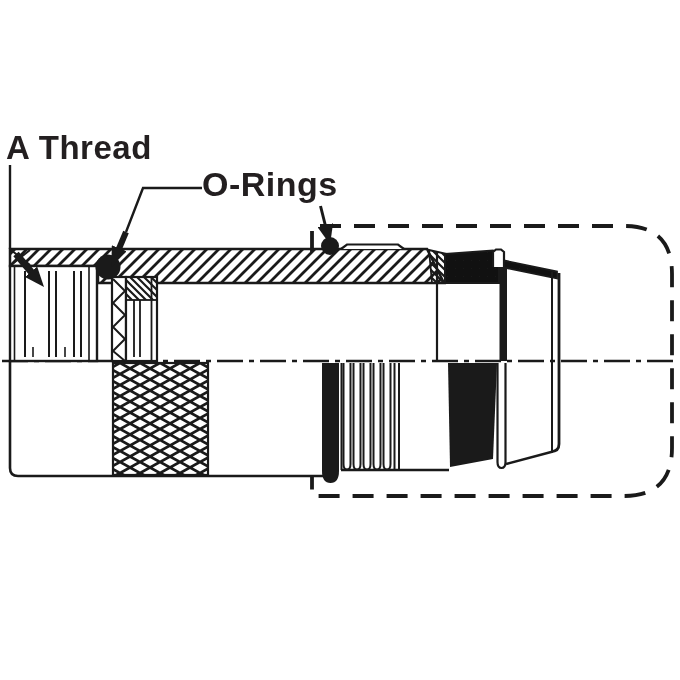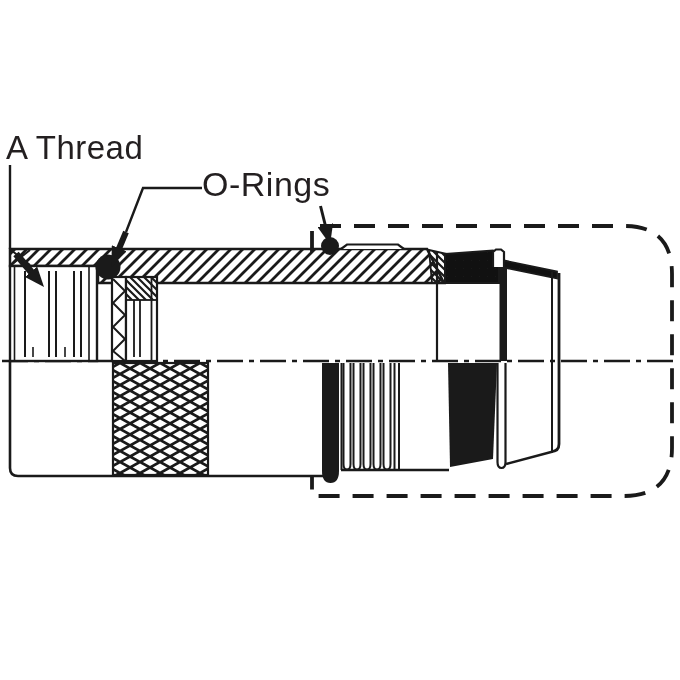--- a/index.html
+++ b/index.html
@@ -1,18 +1,18 @@
 <!DOCTYPE html>
 <html><head>
 <meta charset="utf-8">
 <style>
   html,body{margin:0;padding:0;background:#fff;}
   .page{
     width:680px;height:680px;position:relative;background:#ffffff;
-    font-family:"Liberation Sans", sans-serif;overflow:hidden;
+    font-family:"Liberation Sans", sans-serif;overflow:hidden;font-weight:bold;
   }
   svg{display:block;}
   text.callout{
     font-family:"Liberation Sans", sans-serif;
     fill:#231f20;
     letter-spacing:0.5px;
   }
 </style>
 </head>
 <body>

